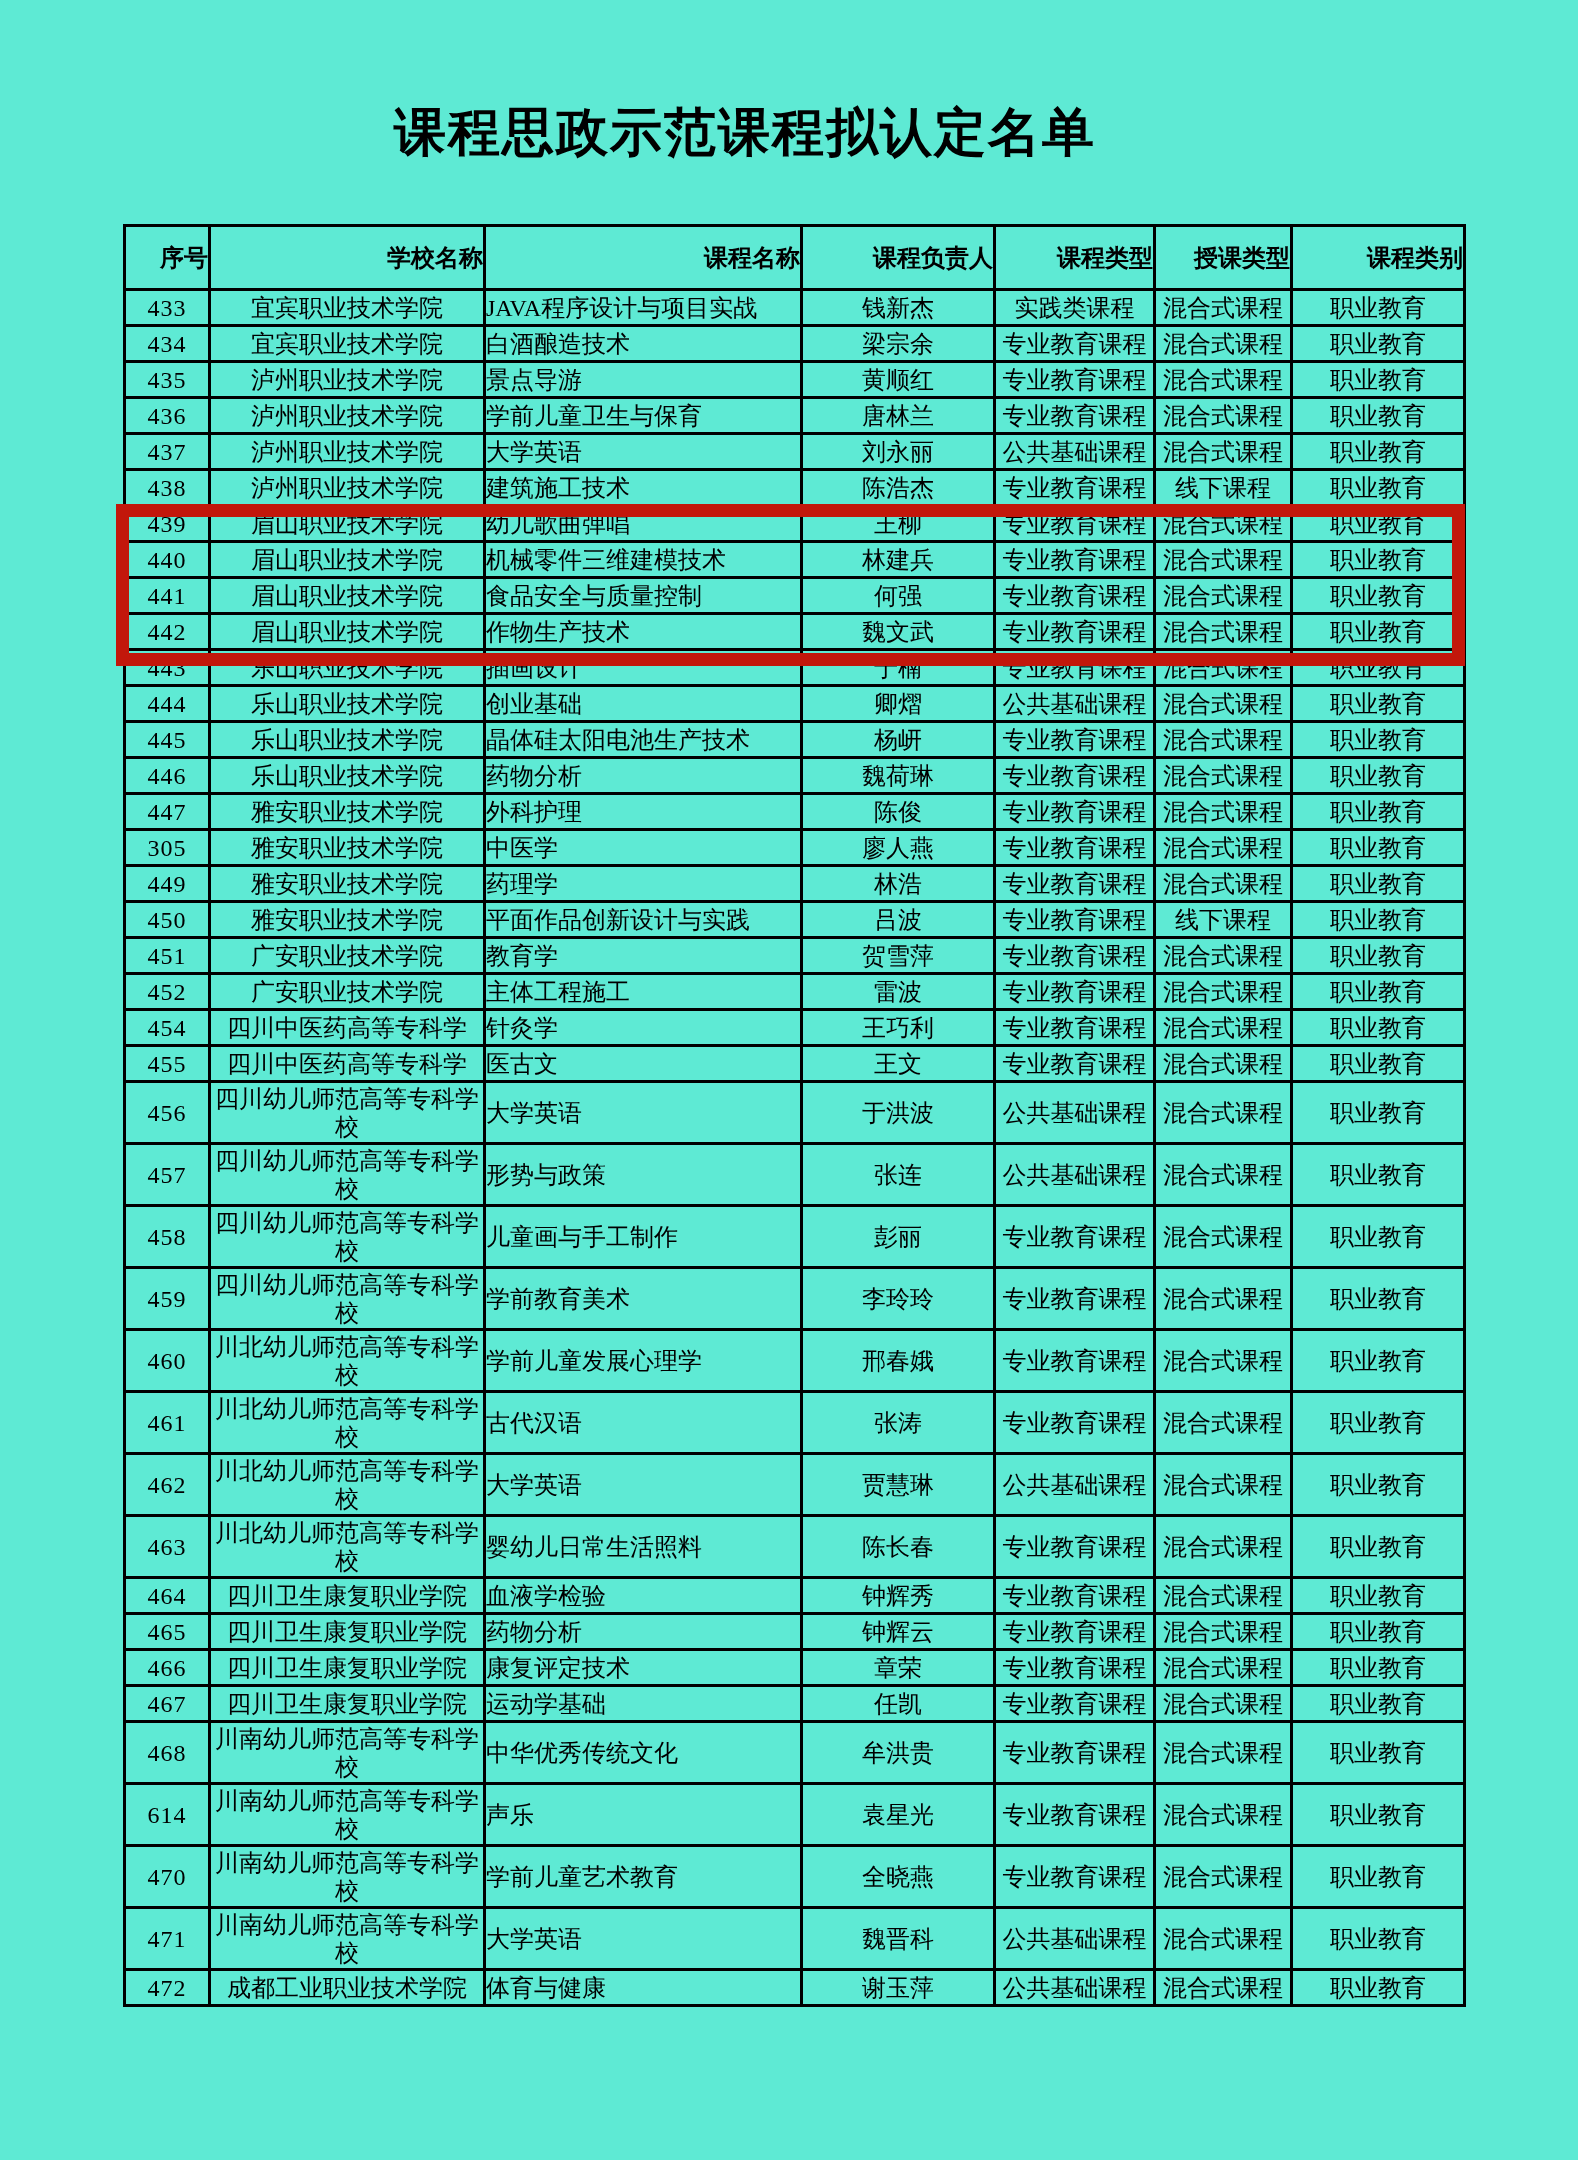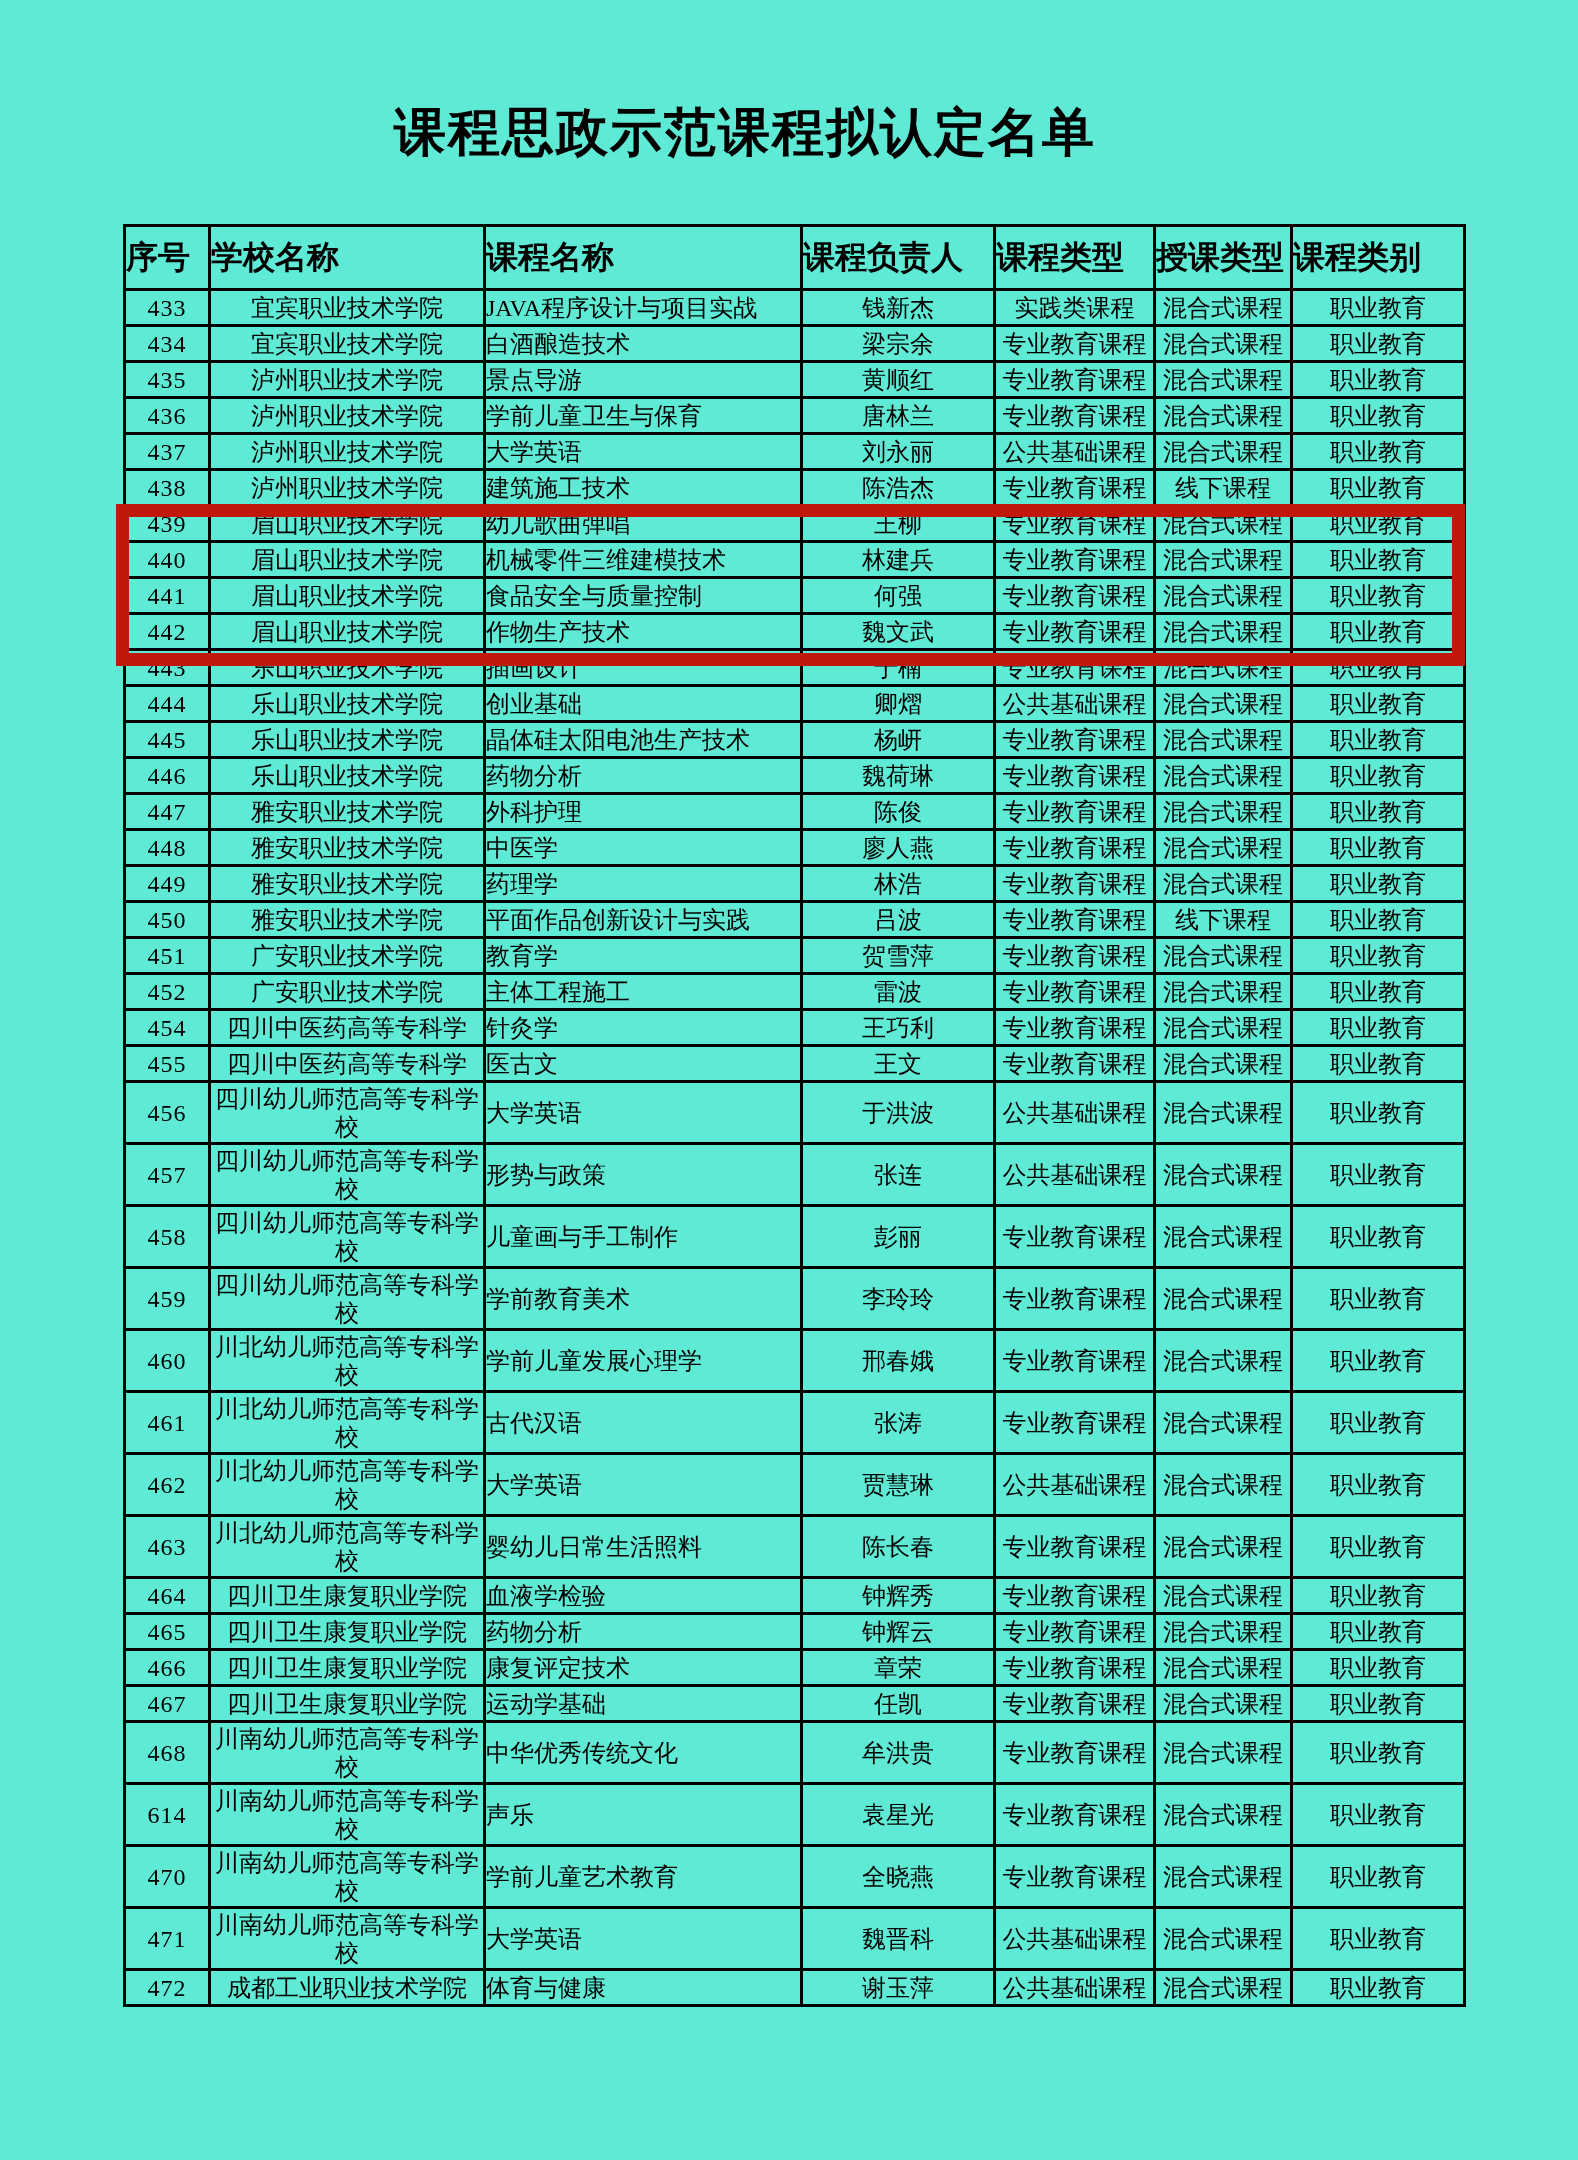--- a/index.html
+++ b/index.html
@@ -37,22 +37,22 @@
   table.courses td{
     border:3px solid #000;
     overflow:hidden;
     padding:0;
     vertical-align:middle;
   }
   table.courses th{
     height:61px;
     font-family:"Liberation Sans","DejaVu Sans",sans-serif;
     font-weight:bold;
-    font-size:32px;
-    text-align:left;
+    font-size:24px;
+    text-align:right;
     white-space:nowrap;
   }
   table.courses tr.normal{height:36px;padding-left:48px;}
   table.courses tr.tall{height:62px;}
   table.courses td{
     font-size:24px;
     line-height:28px;
   }
   td.c-no{
     text-align:center;
@@ -247,21 +247,21 @@
         <tr class="normal">
           <td class="c-no">447</td>
           <td class="c-school">雅安职业技术学院</td>
           <td class="c-course">外科护理</td>
           <td class="c-leader">陈俊</td>
           <td class="c-type">专业教育课程</td>
           <td class="c-mode">混合式课程</td>
           <td class="c-category">职业教育</td>
         </tr>
         <tr class="normal">
-          <td class="c-no">448</td>
+          <td class="c-no">305</td>
           <td class="c-school">雅安职业技术学院</td>
           <td class="c-course">中医学</td>
           <td class="c-leader">廖人燕</td>
           <td class="c-type">专业教育课程</td>
           <td class="c-mode">混合式课程</td>
           <td class="c-category">职业教育</td>
         </tr>
         <tr class="normal">
           <td class="c-no">449</td>
           <td class="c-school">雅安职业技术学院</td>

